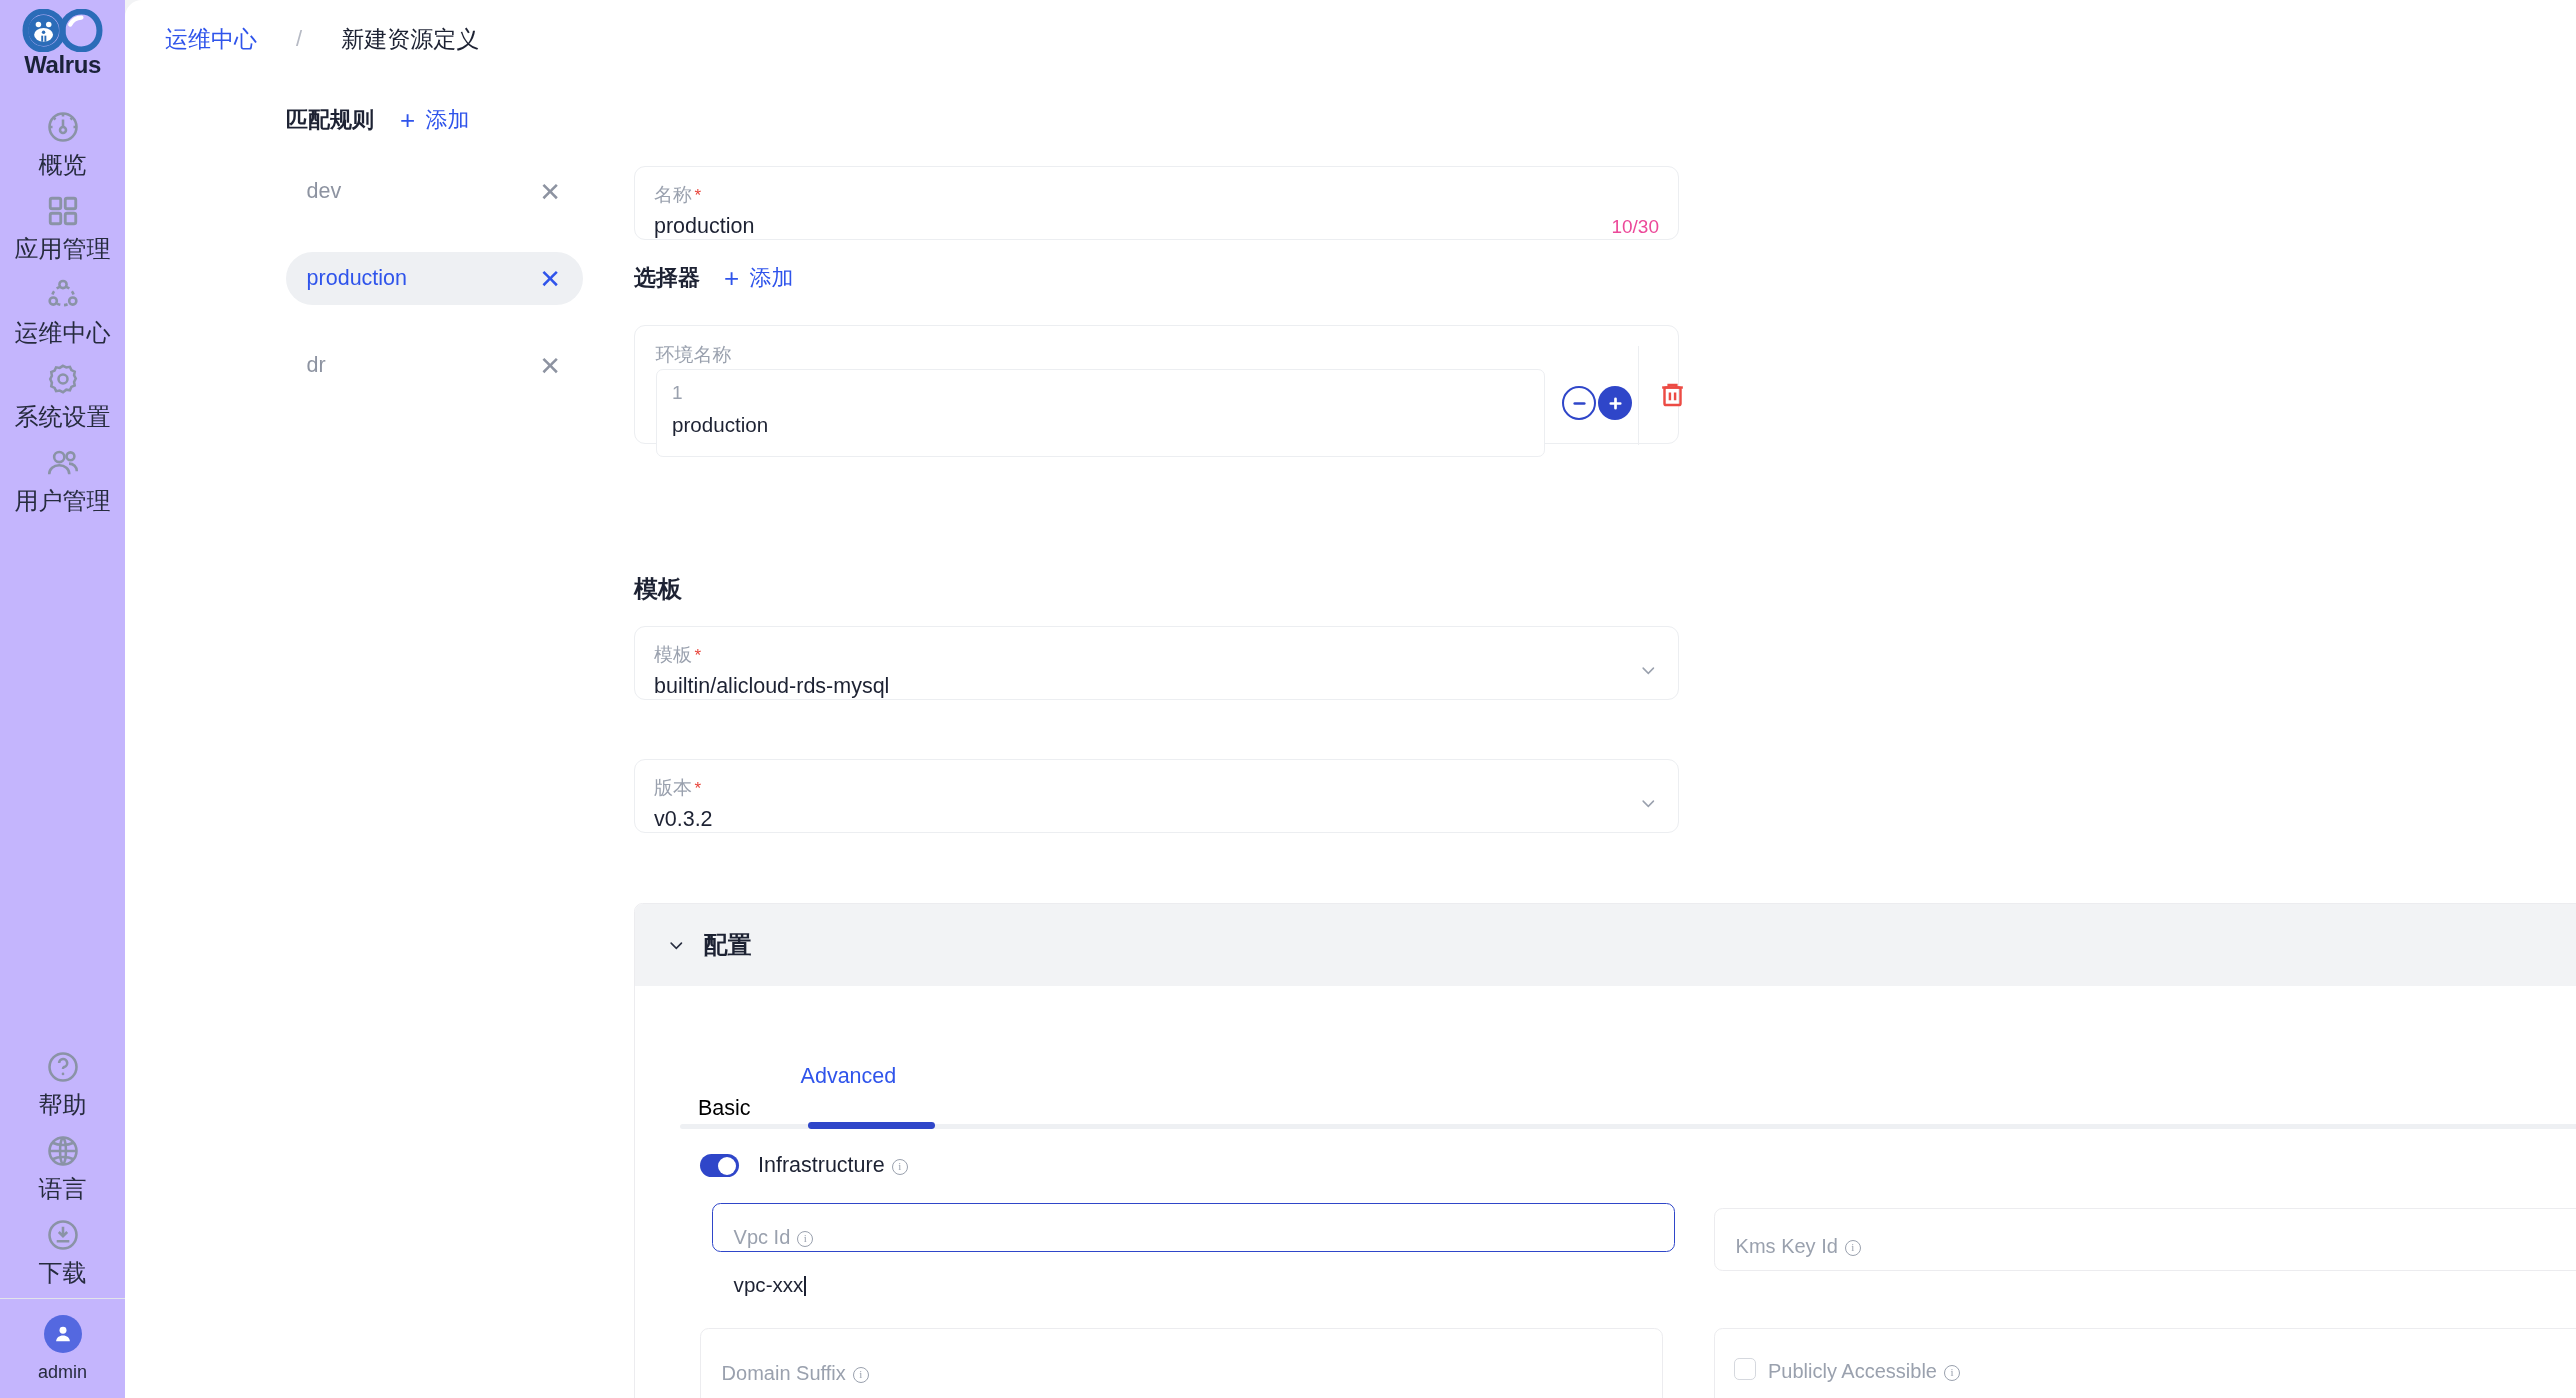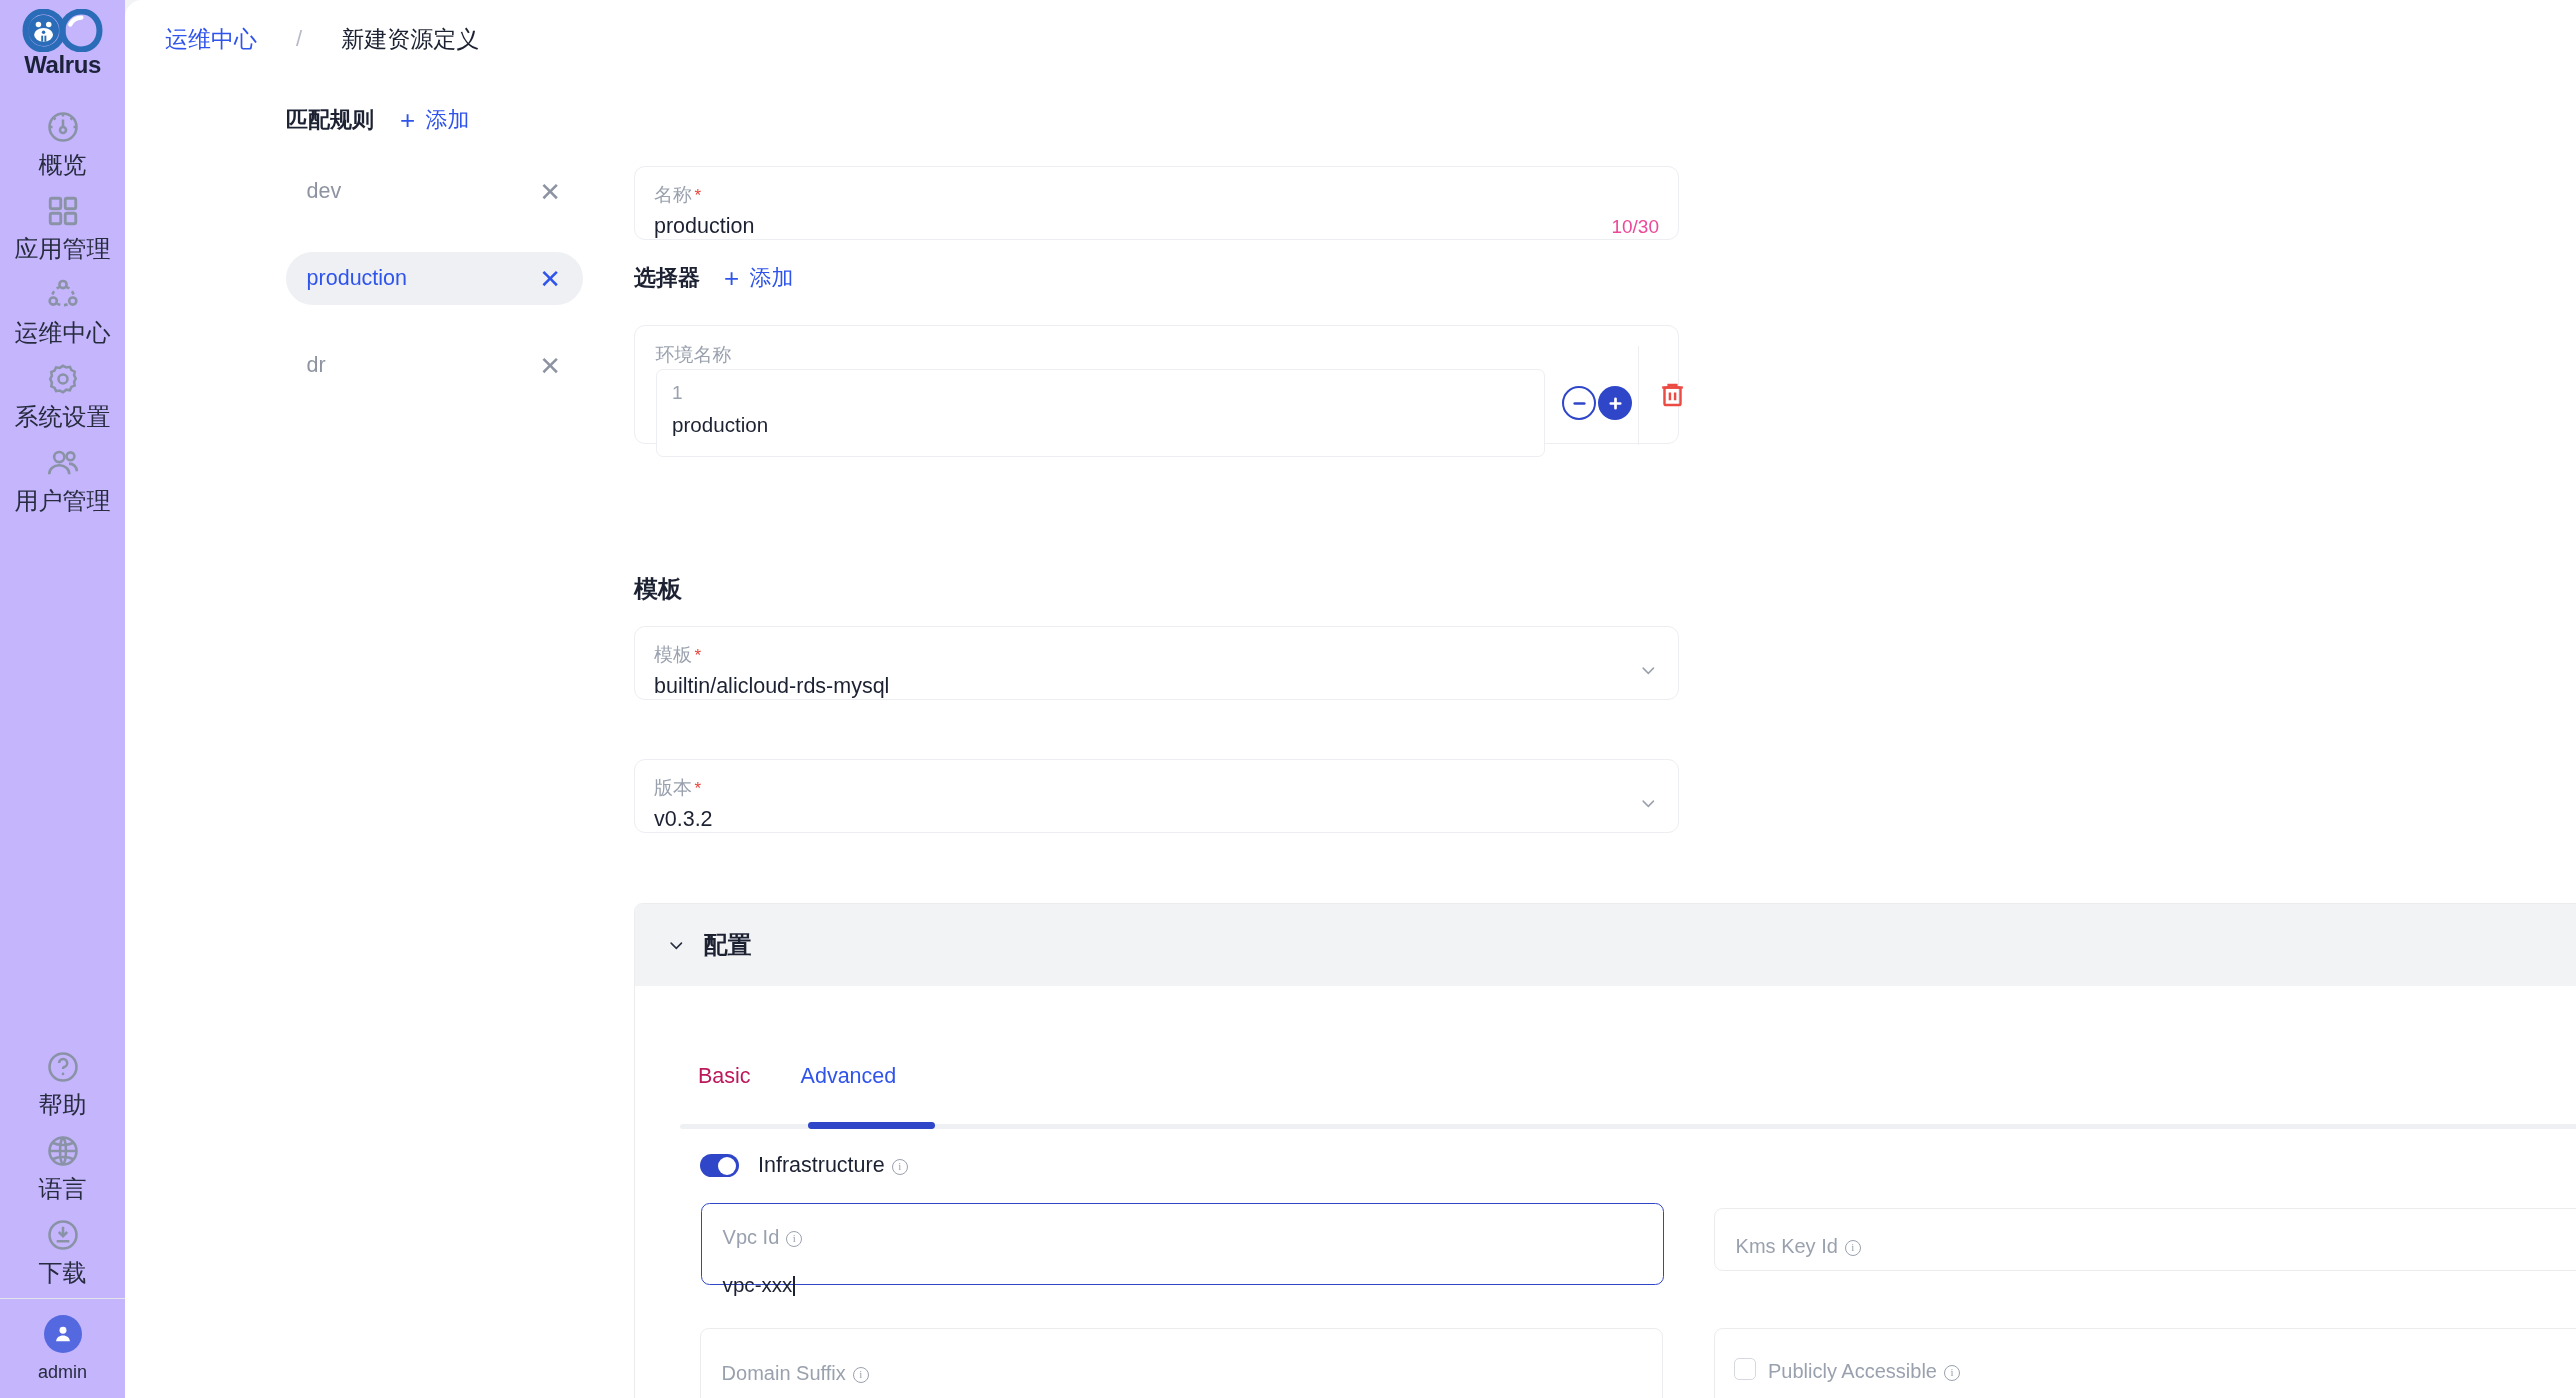--- a/index.html
+++ b/index.html
@@ -147,21 +147,21 @@
     height:82px; background:#f2f3f5;
     display:flex; align-items:center; gap:17px;
     padding-left:31px;
   }
   #cfg-chev { width:20.6px; height:20.6px; color:#2b3042; cursor:pointer;}
   #cfg-chev svg{width:100%;height:100%;}
   #cfg-title { font-size:24px; font-weight:700; color:#1d2233; }
 
   #tabs { position:absolute; left:63px; top:160px; display:flex; gap:50px; }
   .tab { font-size:21.5px; cursor:pointer; padding-bottom:5.1px; }
-  .tab.inactive { color:#be185d; }
+  .tab.inactive { color:#000000;margin-top:32px; }
   .tab.active { color:#2f54eb; }
   #tabline { position:absolute; left:45px; top:220px; width:1936px; height:5.1px; background:#eef0f3; border-radius:2.6px; }
   #tabline-active { position:absolute; left:173px; top:218px; width:127px; height:6.9px; background:#2f46c9; border-radius:3.4px; }
 
   #infra-row { position:absolute; left:65px; top:249px; display:flex; align-items:center; gap:19px;justify-content:center; }
   #infra-toggle {
     width:39px; height:23px; border-radius:12px; background:#2f46c9; position:relative; cursor:pointer;
   }
   #infra-toggle .knob { position:absolute; right:2.6px; top:2.6px; width:18px; height:18px; border-radius:50%; background:#fff; }
   #infra-label { font-size:21.5px; color:#1d2233; }
@@ -177,21 +177,21 @@
 
   #adv-grid { position:absolute; left:65px; top:299px; width:1905px; }
   .adv-field {
     position:absolute;
     border:0.9px solid #ececef; border-radius:8.6px; background:#fff;
   }
   .adv-label { position:absolute; left:20.6px; top:22px; font-size:20px; color:#9aa1ae; }
   .adv-value { position:absolute; left:20.6px; top:53px; font-size:20.6px; color:#1d2233;margin-top:16px; }
   .caret { display:inline-block; width:1.3px; height:20.6px; background:#1d2233; vertical-align:-4.3px; margin-left:0.9px;}
 
-  #f-vpc { left:1px; top:0px; width:963px; height:82px; border:1.7px solid #2f46c9; }
+  #f-vpc { left:12px; top:0px; width:963px; height:49px; border:1.7px solid #2f46c9; }
   #f-kms { left:1014px; top:5.1px; width:963px; height:63px; }
   #f-domain { left:0px; top:125px; width:963px; height:86px; }
   #f-public { left:1014px; top:125px; width:963px; height:86px; }
 
   #f-domain .adv-label { top:33px; }
   #f-kms .adv-label { top:26px; }
 
   #pub-check {
     position:absolute; left:19px; top:29px; width:22px; height:22px;
     border:1.7px solid #d5d8de; border-radius:5.1px; background:#fff; cursor:pointer;

